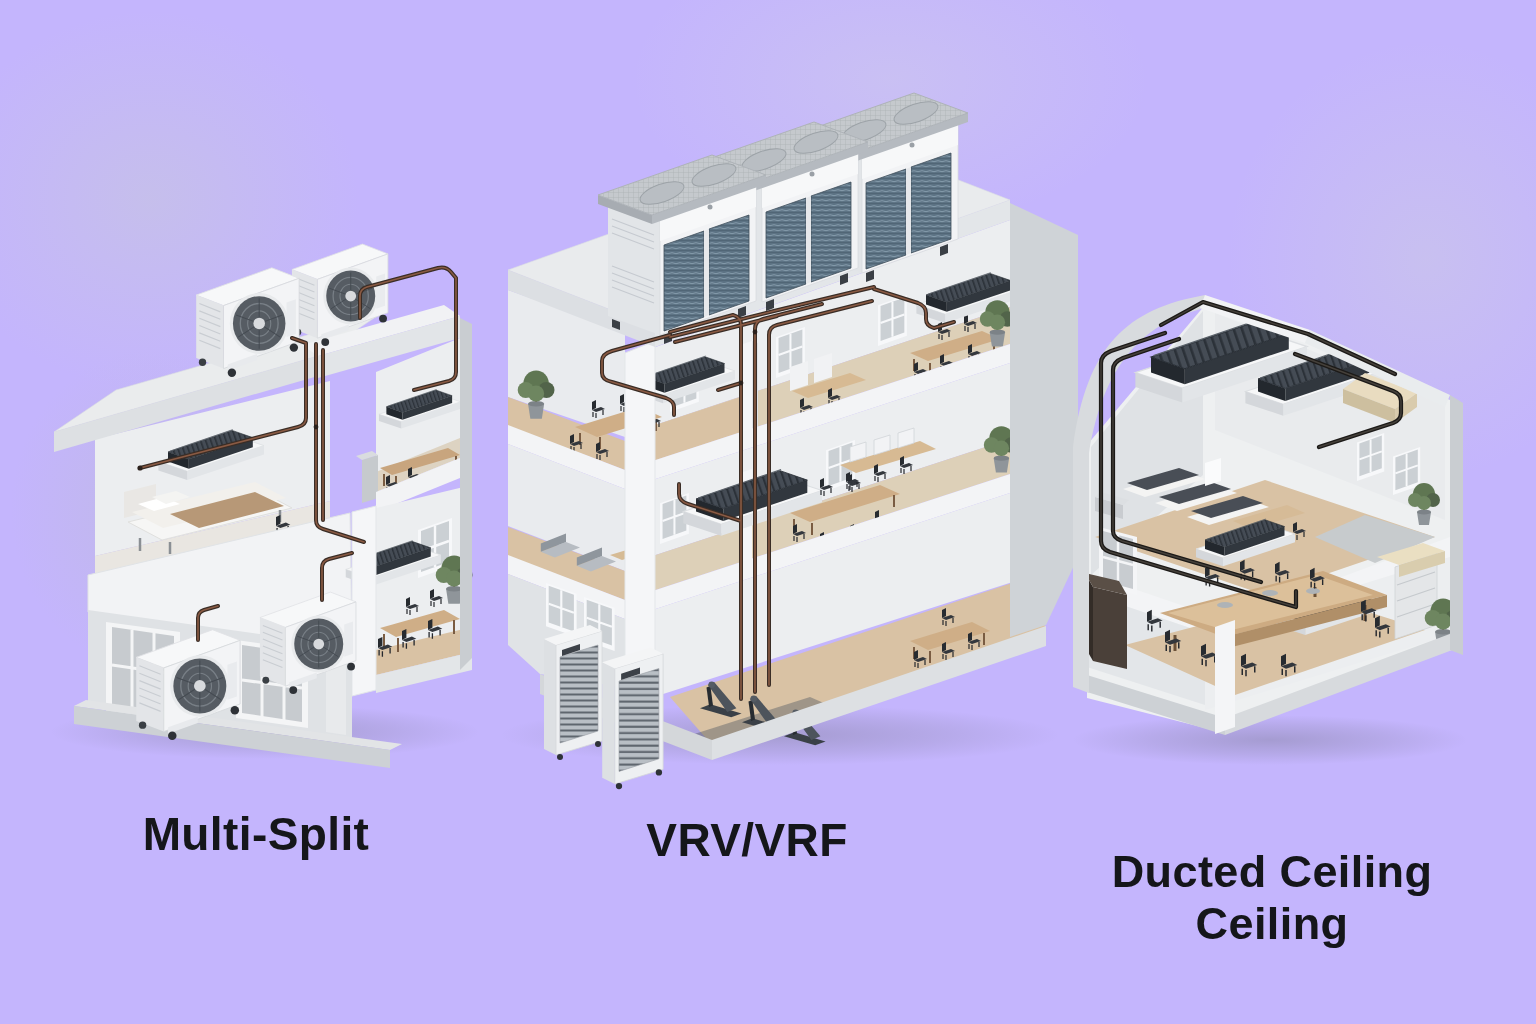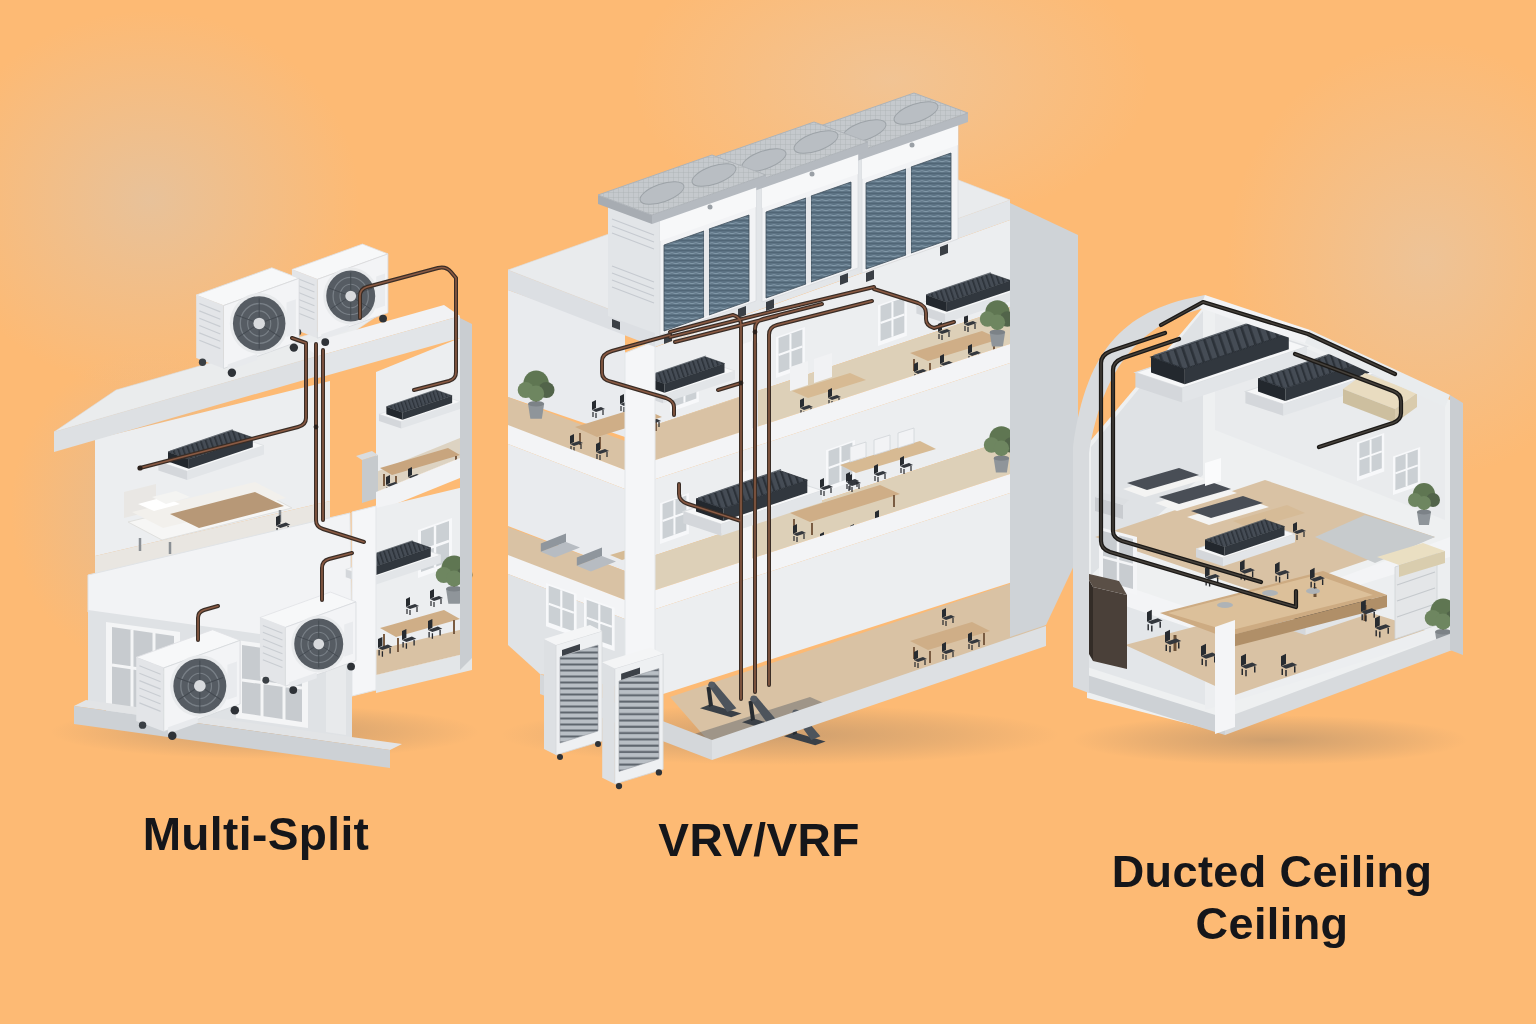--- a/index.html
+++ b/index.html
@@ -1,17 +1,17 @@
 <!DOCTYPE html>
 <html style="--caption-text: #15161a; --pipe-copper: #8a5a43; --pipe-outline: #3a2d26; --pipe-dark: #45403a; --pipe-dark-outline: #1c1a18; --coil-blue: #5d7384; --unit-dark: #454c55; --wall-light: #eceef0; --floor-tan: #d9c2a4; --plant-green: #5f7652; --chair-dark: #33373d;"><head>
 <meta charset="utf-8">
 <style>
   html,body{margin:0;padding:0;background:#fff;}
   .stage{position:relative;width:1536px;height:1024px;overflow:hidden;
-         background:#fdba74;font-family:"Liberation Sans",sans-serif;}
+         background:#c4b5fd;font-family:"Liberation Sans",sans-serif;}
   .wash{position:absolute;border-radius:50%;pointer-events:none;}
   .caption{position:absolute;text-align:center;
            font:700 46px/1.16 "Liberation Sans",sans-serif;
            color:var(--caption-text,#15161a);letter-spacing:.4px;}
   svg{position:absolute;overflow:visible;}
   
   .tan{fill:var(--floor-tan,#d9c2a4);}
   .tan2{fill:#ddd0b8;}
   .pg1{fill:var(--plant-green,#5f7652);}
   .pg2{fill:#6e8660;}
@@ -520,18 +520,18 @@
         M230,79 L328,116 Q336,119 336,126 L336,138 Q336,145 328,148 L254,172"></path>
       <path class="pipeD-in" d="M100,58 L46,76 Q36,80 36,88 L36,266 Q36,274 45,277 L203,324
         M114,64 L58,83 Q48,87 48,95 L48,256 Q48,263 57,266 L196,307
         M203,324 L231,332 L231,316
         M96,50 L138,27 L243,59 L330,99
         M230,79 L328,116 Q336,119 336,126 L336,138 Q336,145 328,148 L254,172"></path>
     </g>
   </svg>
 
   <div class="caption" style="left:96px;top:808px;width:320px;">Multi-Split</div>
-  <div class="caption" style="left:599px;top:814px;width:320px;text-align:center;">VRV/VRF</div>
+  <div class="caption" style="left:587px;top:814px;width:320px;text-align:center;">VRV/VRF</div>
   <div class="caption" style="left:1082px;top:802px;width:380px;font-size:45px;margin-top:44px;">
     <span>Ducted Ceiling</span><br>
     <span>Ceiling</span>
   </div>
 </div>
 
 </body></html>

